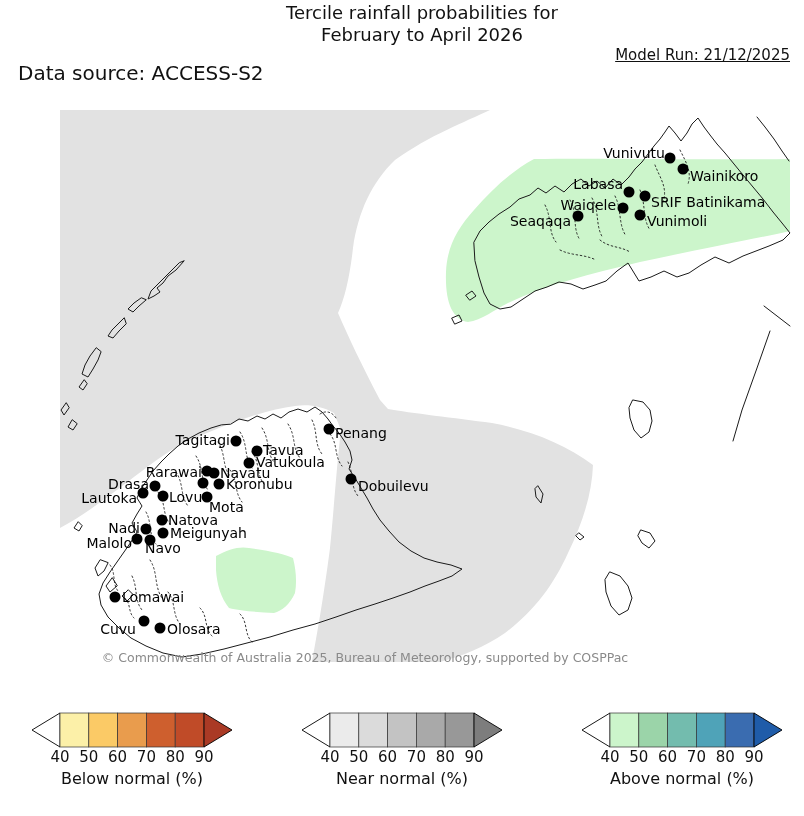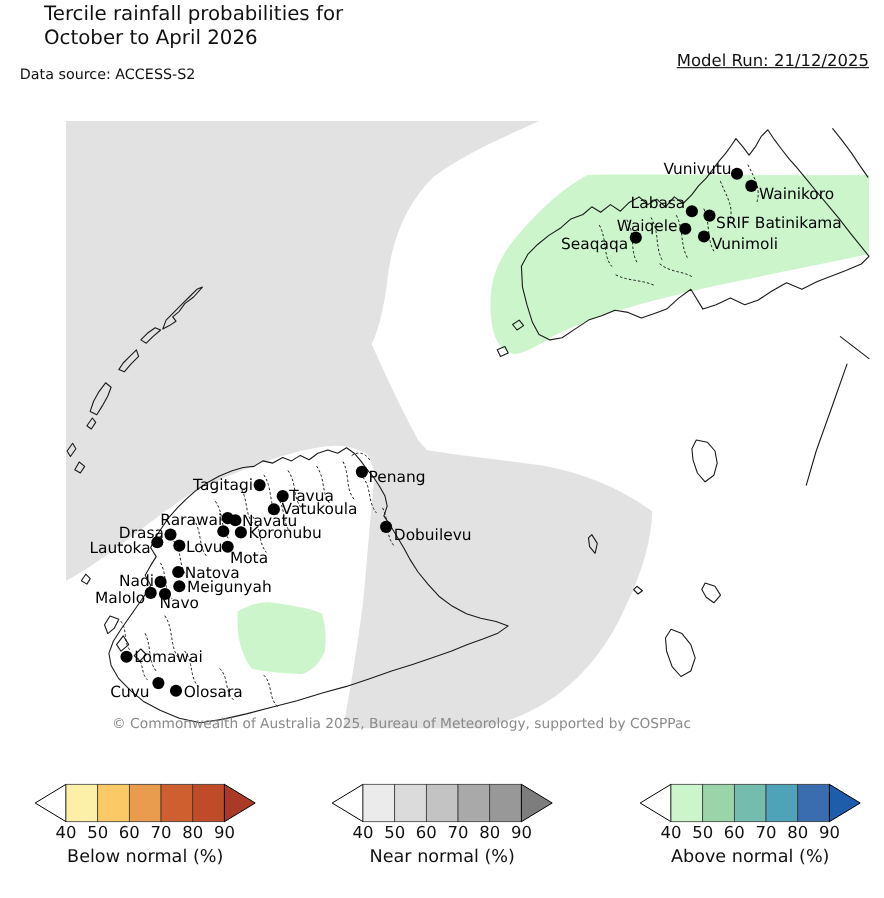--- a/index.html
+++ b/index.html
@@ -1,37 +1,37 @@
 <!DOCTYPE html>
 <html><head>
 <meta charset="utf-8">
 <style>
   html,body{margin:0;padding:0;background:#ffffff;}
   #page{position:relative;width:804px;height:816px;background:#ffffff;overflow:hidden;
         font-family:"DejaVu Sans","Liberation Sans",sans-serif;color:#111;}
-  .title-wrap{position:absolute;left:40px;right:0;top:2px;line-height:22px;
+  .title-wrap{position:absolute;left:40px;right:0;top:2px;text-align:center;line-height:22px;
               font-size:18px;color:#111;}
-  .hdr{position:absolute;font-size:13px;color:#111;white-space:nowrap;}
+  .hdr{position:absolute;font-size:20px;color:#111;white-space:nowrap;}
   #hdr-source{left:18px;top:61px;}
   #hdr-base{left:304px;top:61px;}
   #hdr-right{right:14px;top:47px;text-align:right;line-height:16px;font-size:15px;text-decoration:underline;}
   svg text{font-family:"DejaVu Sans","Liberation Sans",sans-serif;}
   .station-label{font-size:14px;fill:#000;}
   .copyright{font-size:12.5px;fill:#8a8a8a;}
   .tick{font-size:15px;fill:#111;}
   .caption{font-size:16px;fill:#111;}
 </style>
 </head>
 <body>
 
 <div id="page">
 
   <div class="title-wrap">
     <div>Tercile rainfall probabilities for</div>
-    <div>October to April 2026</div>
+    <div>February to April 2026</div>
   </div>
 
   <div class="hdr" id="hdr-source">Data source: ACCESS-S2</div>
   <div class="hdr" id="hdr-right">
     <div>Model Run: 21/12/2025</div>
   </div>
 
   <svg id="map-svg" width="804" height="816" viewBox="0 0 804 816" style="position:absolute;left:0;top:0;">
 
     <rect x="60" y="110" width="730" height="552" fill="#ffffff"></rect>

